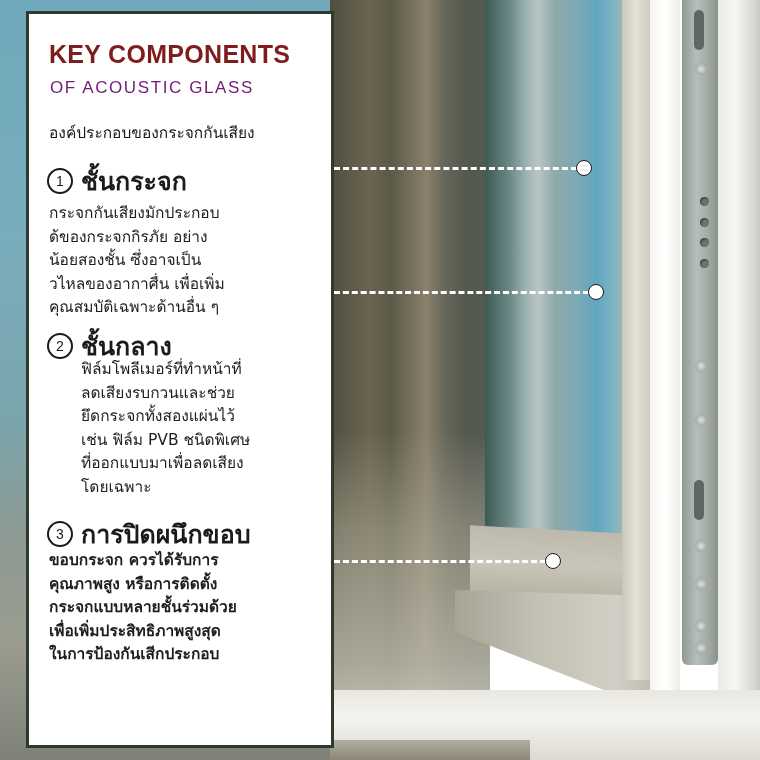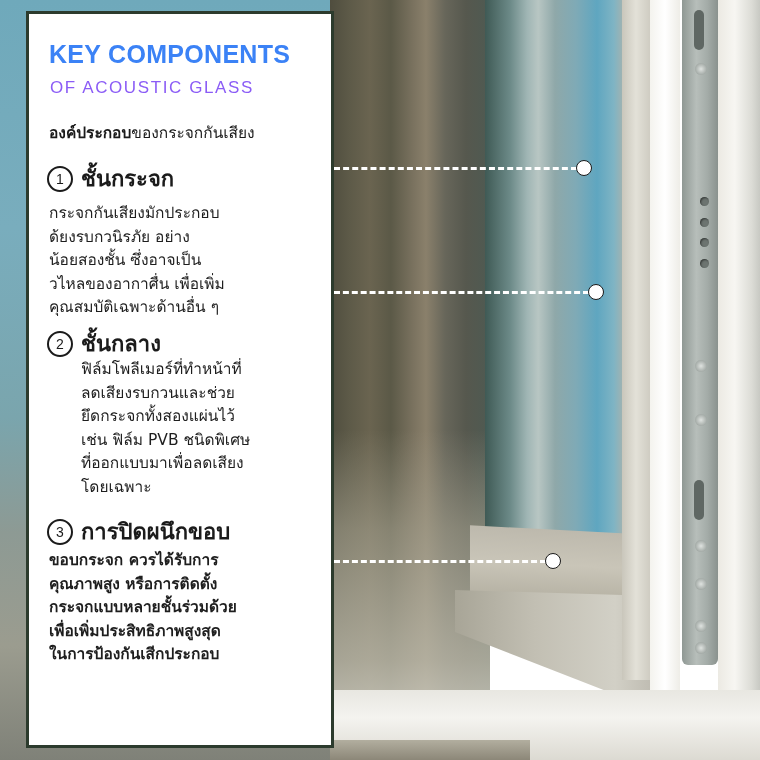--- a/index.html
+++ b/index.html
@@ -43,43 +43,43 @@
     background: linear-gradient(180deg, #b2ae9f, #8c8778); }
 
   
   .panel {
     position: absolute; left: 26px; top: 11px; width: 302px; height: 731px;
     background: #ffffff; border: 3px solid #2c3b2d;
   }
   .title {
     position: absolute; left: 20px; top: 26px;
     font-family: "Liberation Sans", sans-serif; font-weight: bold;
-    font-size: 25px; letter-spacing: 0.3px; color: #3b82f6; white-space: nowrap; text-align: right;
+    font-size: 25px; letter-spacing: 0.3px; color: #7f1d1d; white-space: nowrap; text-align: right;
   }
   .subtitle {
     position: absolute; left: 21px; top: 64px;
     font-family: "Liberation Sans", sans-serif;
-    font-size: 17px; letter-spacing: 1.6px; color: #8b5cf6; white-space: nowrap;
+    font-size: 17px; letter-spacing: 1.6px; color: #701a75; white-space: nowrap;
   }
   .thai-heading {
     position: absolute; left: 20px; top: 106px;
     font-size: 15.5px; color: #1a1a1a; white-space: nowrap;
   }
-  .thai-heading b { font-weight: bold; }
+  .thai-heading b { font-weight: normal; }
   .section-head {
     position: absolute; left: 18px; display: flex; align-items: center; gap: 8px;
   }
   .num-circle {
     width: 22px; height: 22px; border: 2px solid #1b1b1b; border-radius: 50%;
     display: flex; align-items: center; justify-content: center;
     font-family: "Liberation Sans", sans-serif; font-size: 14px; color: #1b1b1b;
     box-sizing: content-box;
   }
   .section-title {
-    font-size: 22px; font-weight: bold; color: #1b1b1b; white-space: nowrap;
+    font-size: 25px; font-weight: bold; color: #1b1b1b; white-space: nowrap;
   }
   .section-body {
     position: absolute; left: 20px; width: 230px;
     font-size: 15.5px; line-height: 23.6px; color: #1e1e1e;
   }
   .section-body div { white-space: nowrap; }
 
   
   .callout-line {
     position: absolute; height: 0; border-top: 3px dashed #ffffff;
@@ -134,21 +134,21 @@
   <div class="title">KEY COMPONENTS</div>
   <div class="subtitle">OF ACOUSTIC GLASS</div>
   <div class="thai-heading"><b>องค์ประกอบ</b><span>ของกระจกกันเสียง</span></div>
 
   <div class="section-head" style="top:147px;">
     <div class="num-circle">1</div>
     <div class="section-title">ชั้นกระจก</div>
   </div>
   <div class="section-body" style="top:188px;">
     <div>กระจกกันเสียงมักประกอบ</div>
-    <div>ด้ยงรบกวนิรภัย อย่าง</div>
+    <div>ด้ของกระจกกิรภัย อย่าง</div>
     <div>น้อยสองชั้น ซึ่งอาจเป็น</div>
     <div>วไหลของอากาศื่น เพื่อเพิ่ม</div>
     <div>คุณสมบัติเฉพาะด้านอื่น ๆ</div>
   </div>
 
   <div class="section-head" style="top:312px;">
     <div class="num-circle">2</div>
     <div class="section-title">ชั้นกลาง</div>
   </div>
   <div class="section-body" style="top:344px;margin-left:32px;">

